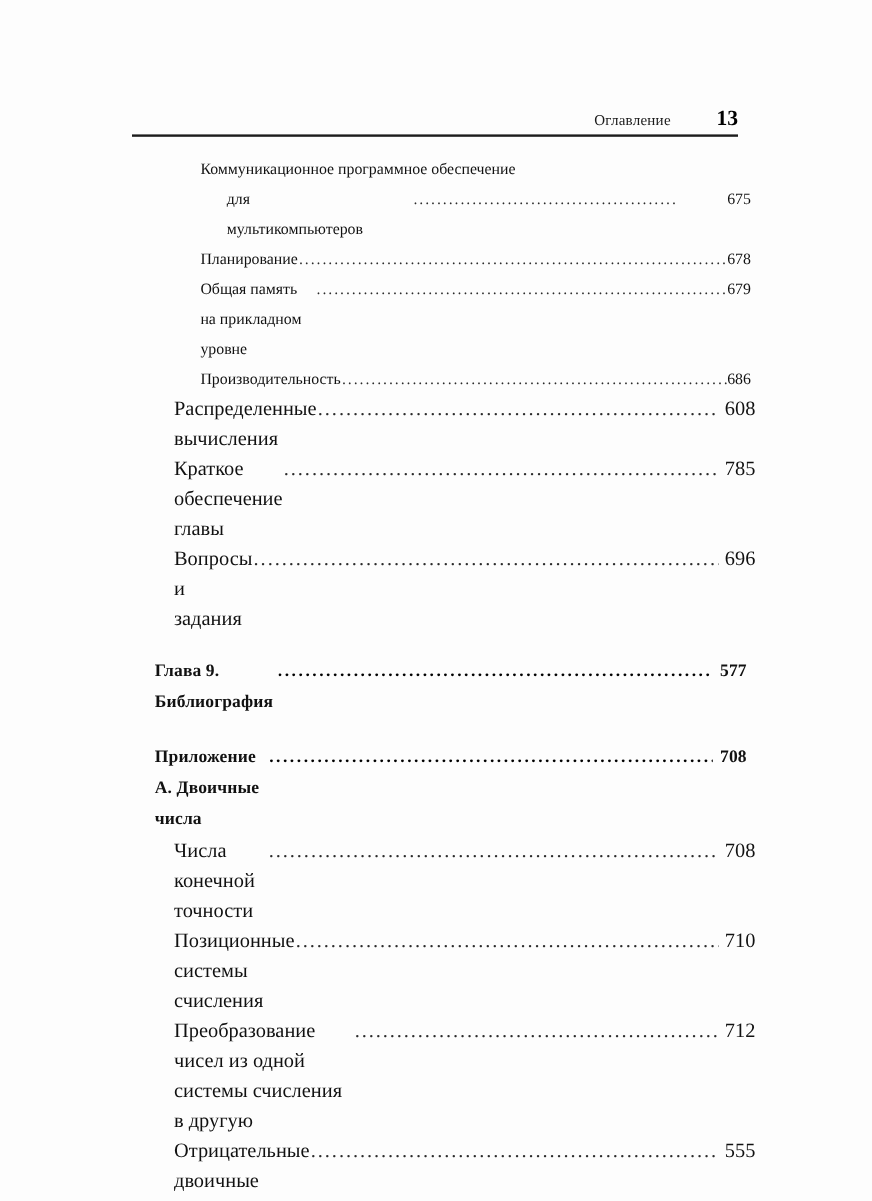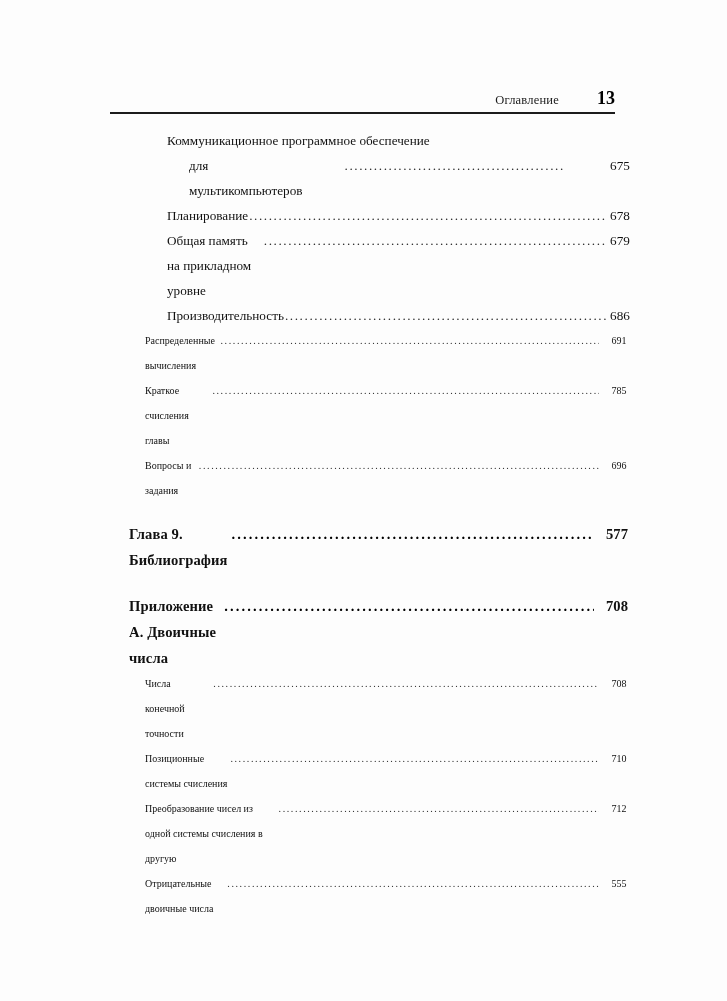--- a/index.html
+++ b/index.html
@@ -85,27 +85,27 @@
     margin: 0 1px;
     color: #2a2a2a;
   }
   .leader::after {
     content: "............................................................................................................................................................";
     letter-spacing: 1.6px;
   }
 
   .pagenum {
     flex: 0 0 auto;
-    text-align: center;
+    text-align: left;
     white-space: nowrap;
   }
 
   
   .lvl1 {
-    font-size: 10px;
+    font-size: 17px;
     line-height: 25px;
     padding-left: 16px;
   }
   .lvl1 .pagenum { min-width: 30px; }
   .lvl1 .leader { margin-right: 5px; }
 
   
   .lvl2 {
     font-size: 13.2px;
     line-height: 25px;
@@ -171,24 +171,24 @@
         <span class="pagenum">679</span>
       </div>
       <div class="entry lvl2">
         <span class="label">Производительность </span>
         <span class="leader"></span>
         <span class="pagenum">686</span>
       </div>
       <div class="entry lvl1">
         <span class="label">Распределенные вычисления </span>
         <span class="leader"></span>
-        <span class="pagenum">691</span>
-      </div>
-      <div class="entry lvl1">
-        <span class="label">Краткое счисления главы </span>
+        <span class="pagenum">608</span>
+      </div>
+      <div class="entry lvl1">
+        <span class="label">Краткое обеспечение главы </span>
         <span class="leader"></span>
         <span class="pagenum">785</span>
       </div>
       <div class="entry lvl1">
         <span class="label">Вопросы и задания </span>
         <span class="leader"></span>
         <span class="pagenum">696</span>
       </div>
       <div class="gap-md"></div>
       <div class="entry head">

